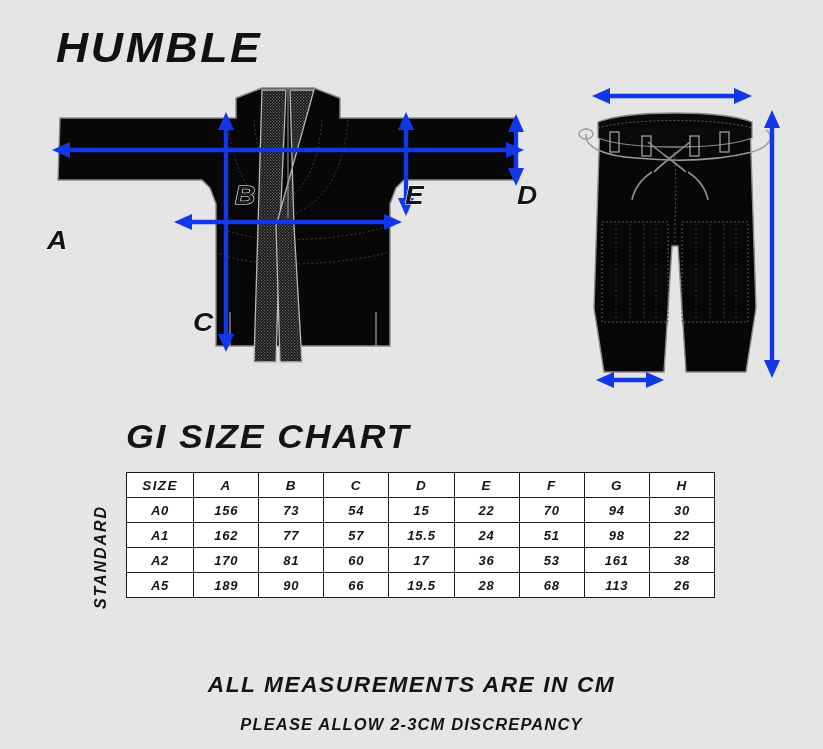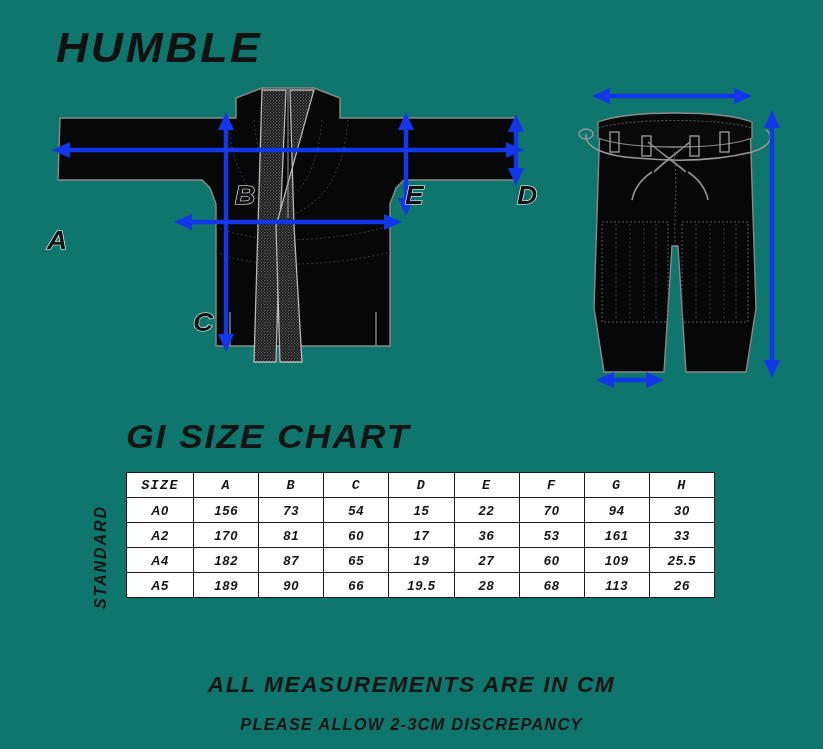--- a/index.html
+++ b/index.html
@@ -7,21 +7,21 @@
     padding: 0;
     background: #ffffff;
   }
   body {
     font-family: "Liberation Sans", sans-serif;
   }
   #page {
     position: relative;
     width: 823px;
     height: 749px;
-    background: #0f766e;
+    background: #e5e5e5;
     overflow: hidden;
   }
 
   
   .tech {
     font-family: "Liberation Sans", sans-serif;
     font-weight: bold;
     font-style: italic;
     letter-spacing: 0.04em;
     color: #111111;
@@ -143,21 +143,20 @@
     font-weight: bold;
     font-style: italic;
     letter-spacing: 0.06em;
     color: #141414;
     padding: 0;
     background: #ffffff;
   }
   table#size-table th {
     font-size: 13.5px;
     letter-spacing: 0.1em;
-    font-family: Liberation Mono, monospace;
   }
   table#size-table col.c-size { width: 67px; }
   table#size-table col.c-val  { width: 65px; }
 
   
   .footer-note {
     position: absolute;
     width: 823px;
     text-align: center;
     font-weight: bold;
@@ -356,40 +355,40 @@
           <td>156</td>
           <td>73</td>
           <td>54</td>
           <td>15</td>
           <td>22</td>
           <td>70</td>
           <td>94</td>
           <td>30</td>
         </tr>
         <tr>
+          <td>A1</td>
+          <td>162</td>
+          <td>77</td>
+          <td>57</td>
+          <td>15.5</td>
+          <td>24</td>
+          <td>51</td>
+          <td>98</td>
+          <td>22</td>
+        </tr>
+        <tr>
           <td>A2</td>
           <td>170</td>
           <td>81</td>
           <td>60</td>
           <td>17</td>
           <td>36</td>
           <td>53</td>
           <td>161</td>
-          <td>33</td>
-        </tr>
-        <tr>
-          <td>A4</td>
-          <td>182</td>
-          <td>87</td>
-          <td>65</td>
-          <td>19</td>
-          <td>27</td>
-          <td>60</td>
-          <td>109</td>
-          <td>25.5</td>
+          <td>38</td>
         </tr>
         <tr>
           <td>A5</td>
           <td>189</td>
           <td>90</td>
           <td>66</td>
           <td>19.5</td>
           <td>28</td>
           <td>68</td>
           <td>113</td>

